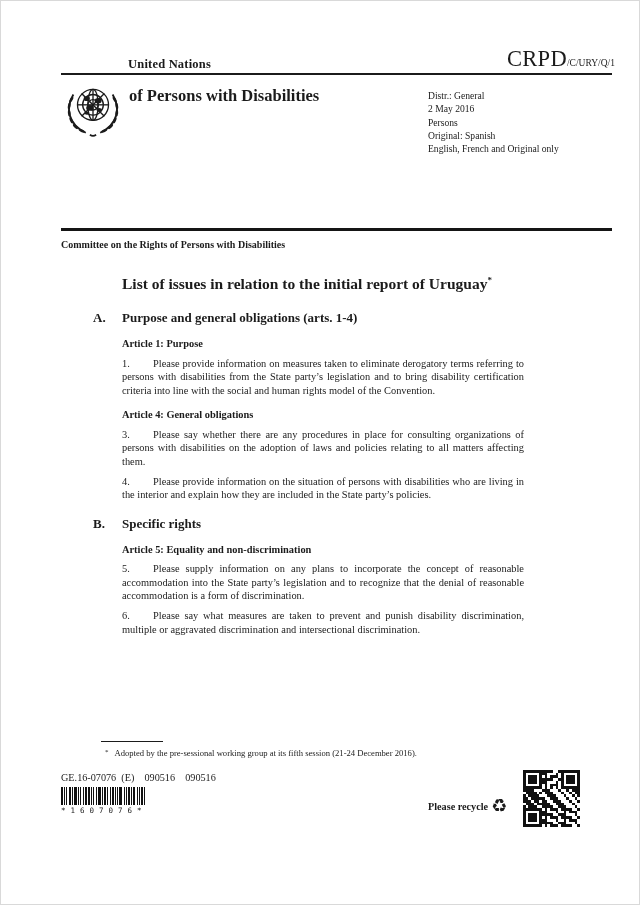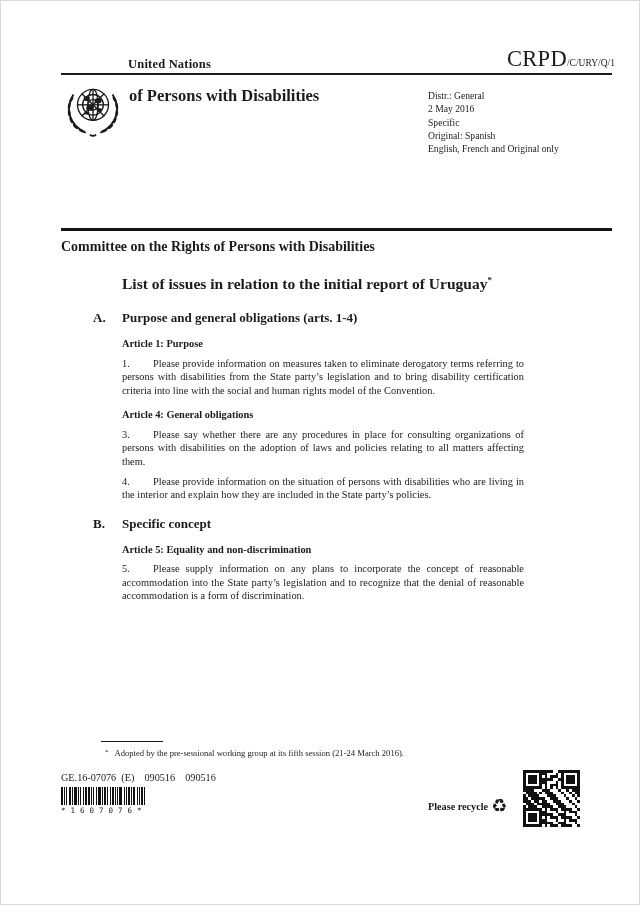--- a/index.html
+++ b/index.html
@@ -13,21 +13,21 @@
   .org-name{left:127px;top:56px;font-size:12.5px;font-weight:bold;letter-spacing:.2px;}
   .symbol-block{right:24px;top:45px;text-align:center;white-space:nowrap;}
   .symbol-main{font-size:22.5px;letter-spacing:.3px;}
   .symbol-sub{font-size:9.5px;}
   .rule-thin{left:60px;width:551px;top:72px;height:1.6px;background:#1b1b1b;}
   
   .emblem{left:61px;top:80px;width:62px;height:58px;}
   .conv-title{left:128px;top:85px;font-size:16.5px;line-height:19.5px;font-weight:bold;}
   .distr-block{left:427px;top:88px;font-size:9.6px;line-height:13.3px;}
   .rule-thick{left:60px;width:551px;top:227px;height:2.8px;background:#151515;}
-  .committee{left:60px;top:238px;font-size:14px;font-weight:bold;}
+  .committee{left:60px;top:238px;font-size:10px;font-weight:bold;}
   
   .main-col{left:121px;top:269px;width:402px;}
   .doc-title{font-size:15.5px;line-height:20px;font-weight:bold;margin:0;}
   .doc-title sup{font-size:9px;vertical-align:6px;}
   .section-row{display:flex;font-weight:bold;font-size:13px;line-height:16px;margin:16px 0 0 -29px;}
   .section-label{width:29px;flex:0 0 29px;}
   .article-heading{font-size:10.4px;line-height:13.4px;font-weight:bold;margin:11px 0 2px;}
   .para{font-size:10.4px;line-height:13.4px;text-align:justify;margin:6.5px 0 0;}
   .pnum{display:inline-block;width:31px;}
   
@@ -94,21 +94,21 @@
       <ellipse cx="41" cy="48" rx="3.2" ry="1.3" transform="rotate(155 41 48)"></ellipse>
     </g>
   </svg>
 
   <div class="abs conv-title">
     <div>of Persons with Disabilities</div>
   </div>
   <div class="abs distr-block">
     <div>Distr.: General</div>
     <div>2 May 2016</div>
-    <div>Specific</div>
+    <div>Persons</div>
     <div>Original: Spanish</div>
     <div>English, French and Original only</div>
   </div>
 
   <div class="abs rule-thick"></div>
   <div class="abs committee">Committee on the Rights of Persons with Disabilities</div>
 
   <div class="abs main-col">
     <h1 class="doc-title"><span>List of issues in relation to the initial report of Uruguay</span><sup>*</sup></h1>
 
@@ -118,28 +118,29 @@
     </div>
     <div class="article-heading">Article 1: Purpose</div>
     <p class="para"><span class="pnum">1.</span><span>Please provide information on measures taken to eliminate derogatory terms referring to persons with disabilities from the State party’s legislation and to bring disability certification criteria into line with the social and human rights model of the Convention.</span></p>
 
     <div class="article-heading">Article 4: General obligations</div>
     <p class="para"><span class="pnum">3.</span><span>Please say whether there are any procedures in place for consulting organizations of persons with disabilities on the adoption of laws and policies relating to all matters affecting them.</span></p>
     <p class="para"><span class="pnum">4.</span><span>Please provide information on the situation of persons with disabilities who are living in the interior and explain how they are included in the State party’s policies.</span></p>
 
     <div class="section-row" style="margin-top:14px;">
       <span class="section-label">B.</span>
-      <span>Specific concept</span>
+      <span>Specific rights</span>
     </div>
     <div class="article-heading">Article 5: Equality and non-discrimination</div>
     <p class="para"><span class="pnum">5.</span><span>Please supply information on any plans to incorporate the concept of reasonable accommodation into the State party’s legislation and to recognize that the denial of reasonable accommodation is a form of discrimination.</span></p>
+    <p class="para"><span class="pnum">6.</span><span>Please say what measures are taken to prevent and punish disability discrimination, multiple or aggravated discrimination and intersectional discrimination.</span></p>
   </div>
 
   <div class="abs footnote-rule"></div>
-  <div class="abs footnote"><sup>*</sup><span>Adopted by the pre-sessional working group at its fifth session (21-24 March 2016).</span></div>
+  <div class="abs footnote"><sup>*</sup><span>Adopted by the pre-sessional working group at its fifth session (21-24 December 2016).</span></div>
 
   <div class="abs ge-line">GE.16-07076  (E)    090516    090516</div>
   <div class="abs barcode" id="barcode"><svg width="106" height="18" viewBox="0 0 106 18" xmlns="http://www.w3.org/2000/svg">
         <rect x="0" y="0" width="2" height="18" fill="#111"></rect>
         <rect x="3" y="0" width="1" height="18" fill="#111"></rect>
         <rect x="5" y="0" width="1" height="18" fill="#111"></rect>
         <rect x="8" y="0" width="2" height="18" fill="#111"></rect>
         <rect x="11" y="0" width="1" height="18" fill="#111"></rect>
         <rect x="13" y="0" width="3" height="18" fill="#111"></rect>
         <rect x="17" y="0" width="1" height="18" fill="#111"></rect>

